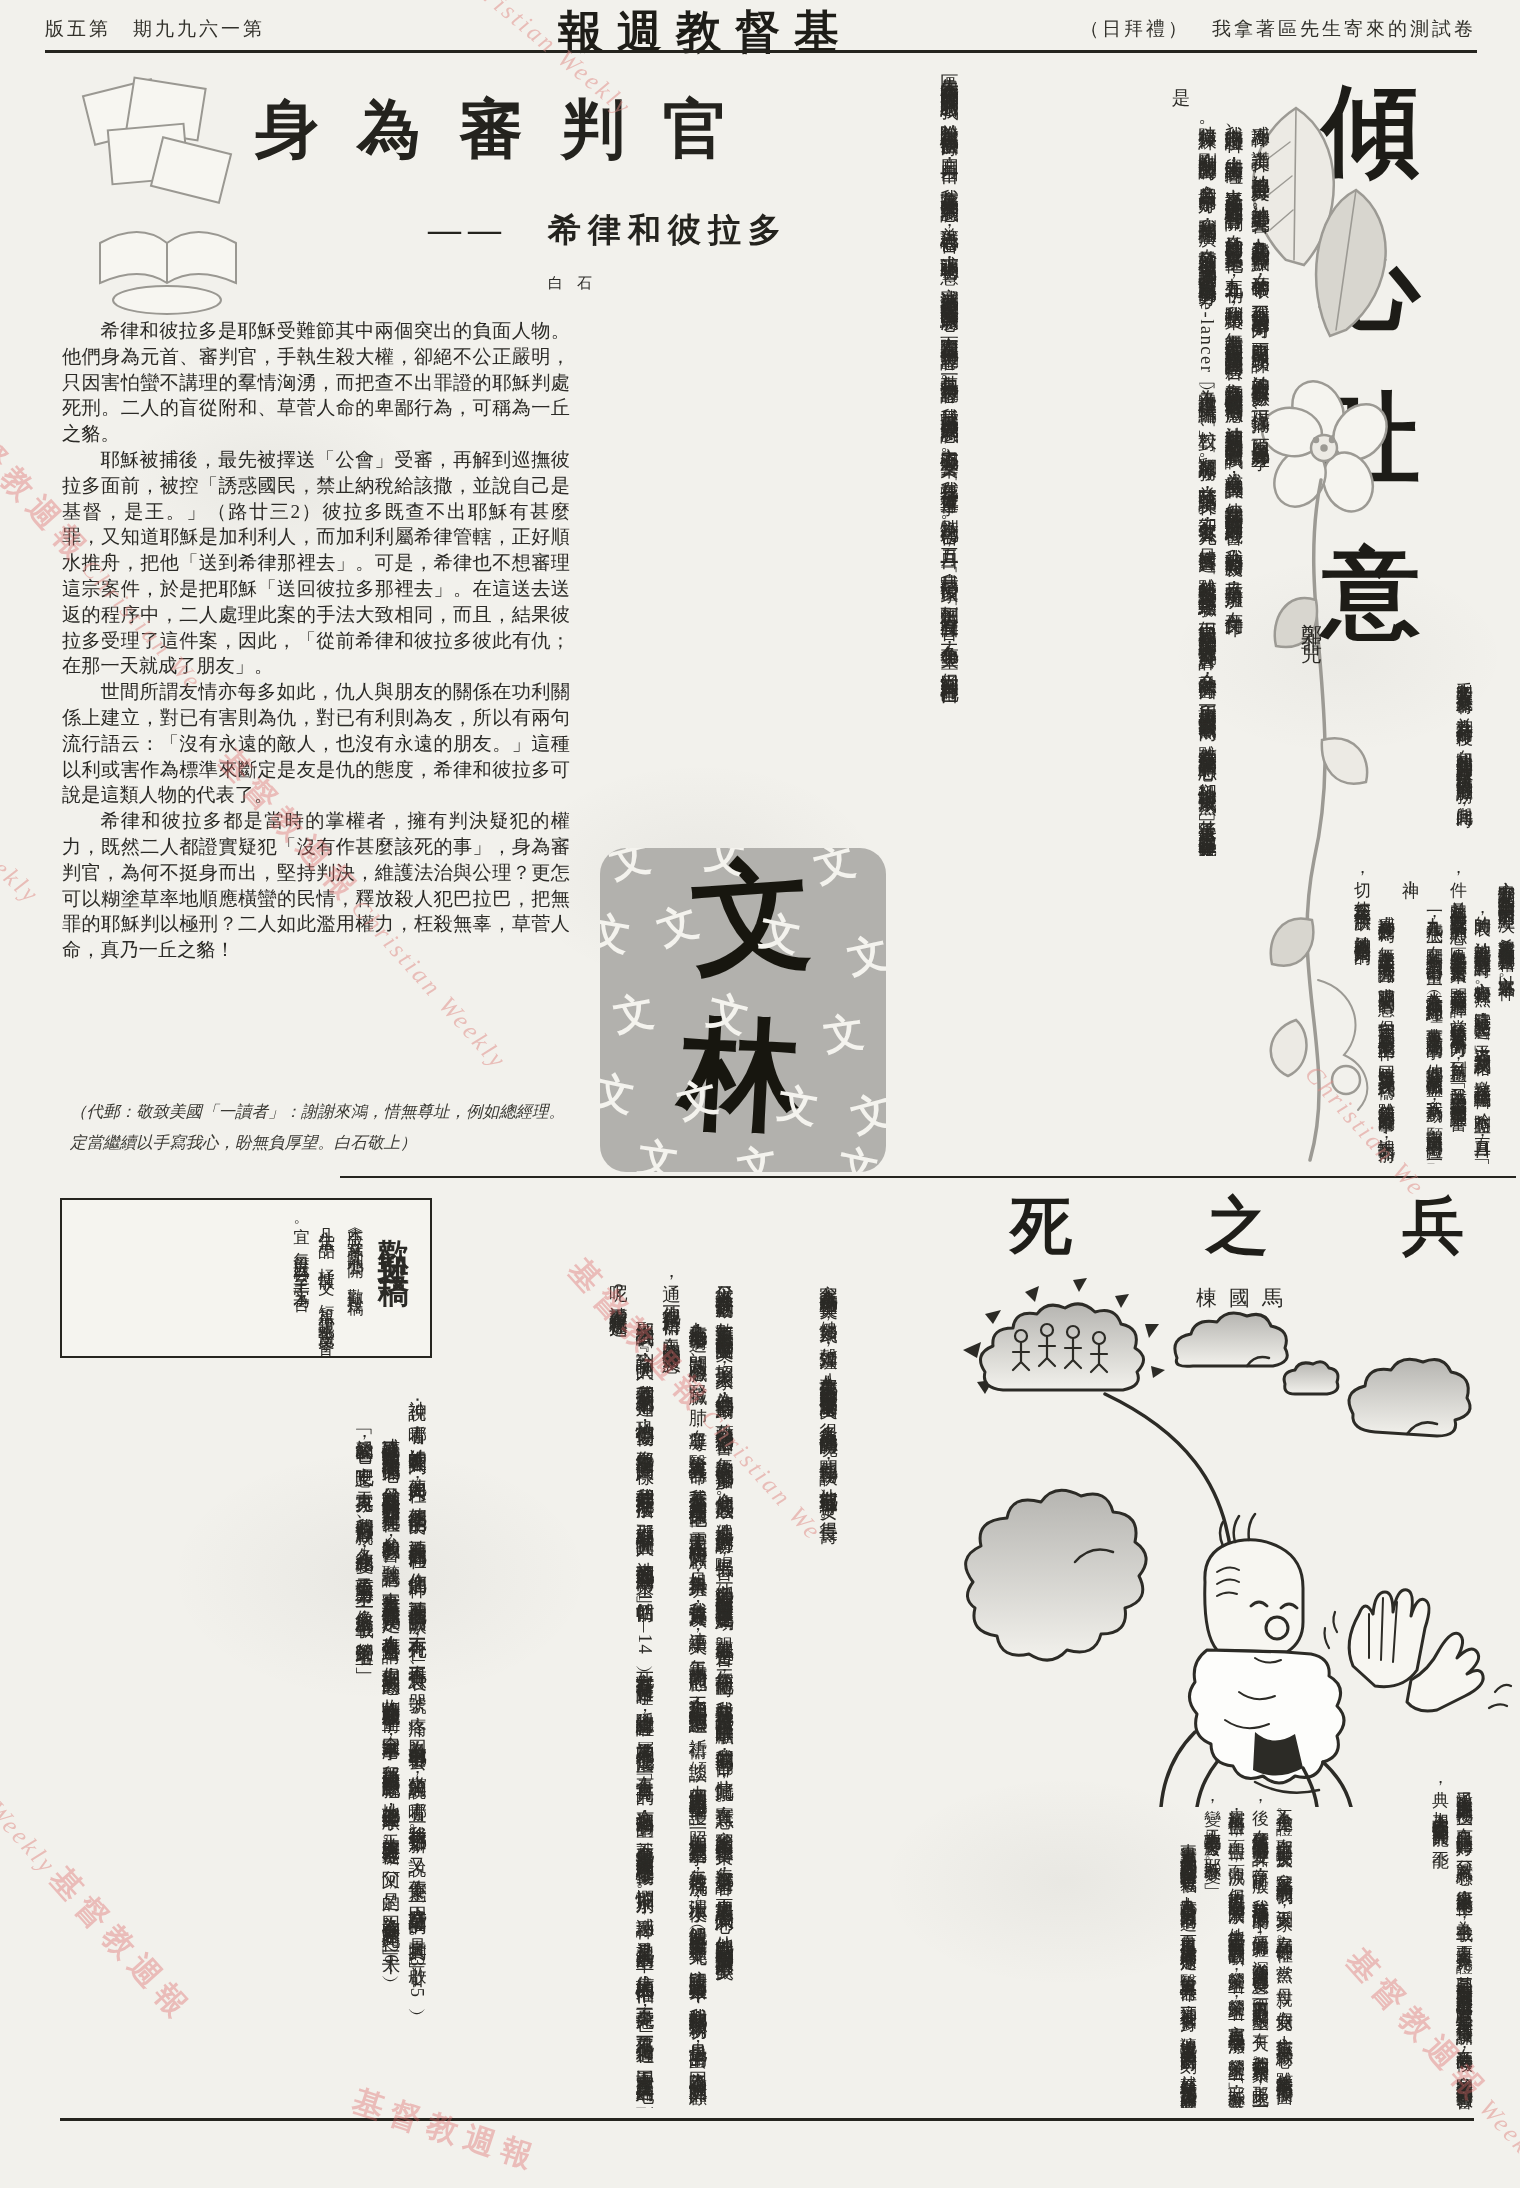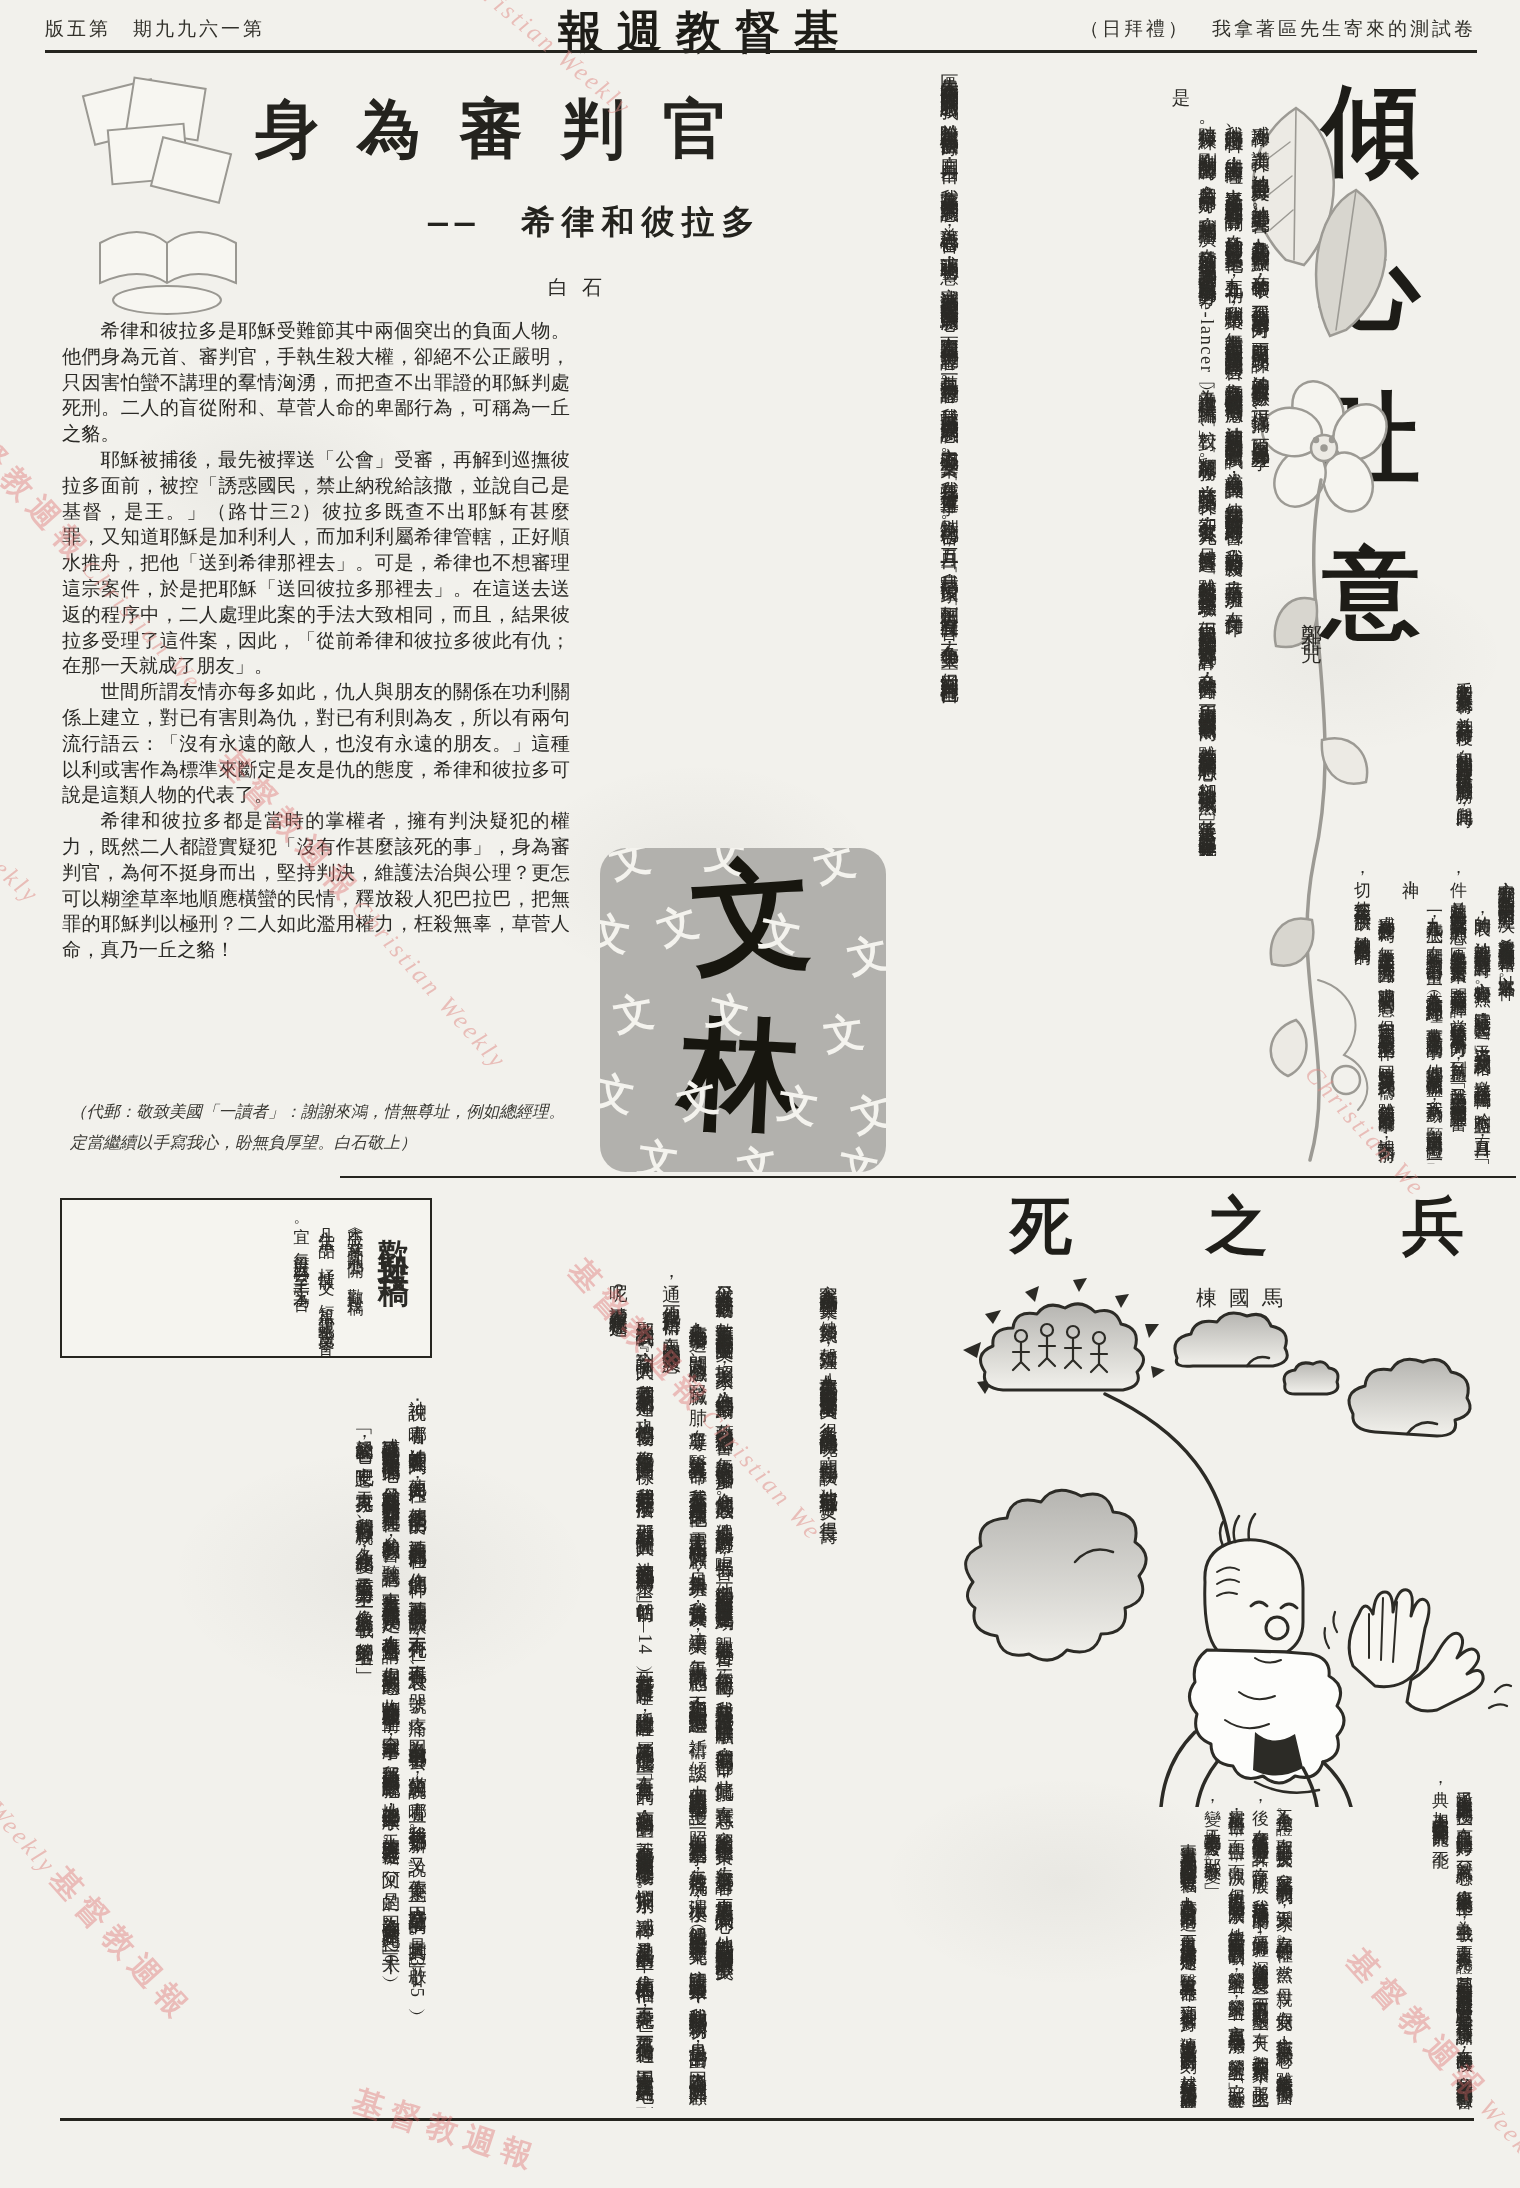--- a/index.html
+++ b/index.html
@@ -31,21 +31,21 @@
     font-size:18.5px;line-height:26.5px;letter-spacing:1.5px;
     text-align:justify;overflow:hidden;color:#2b2a26;
   }
   .vblock p{margin:0;text-indent:2em;}
   .vsmall{font-size:17px;line-height:24px;}
   
   .hbody{font-size:19.2px;line-height:25.8px;text-align:justify;overflow:hidden;}
   .hbody p{margin:0;text-indent:2em;}
   .hill-title{font-size:64px;font-weight:bold;letter-spacing:38px;color:#24231e;white-space:nowrap;}
   .hill-sub{font-size:33px;font-weight:bold;letter-spacing:7px;color:#24231e;white-space:nowrap;}
-  .hill-author{font-size:20px;letter-spacing:14px;}
+  .hill-author{font-size:15px;letter-spacing:14px;}
   .hill-note{font-size:16.5px;line-height:31px;font-style:italic;color:#3a3933;overflow:hidden;}
   
   .pour-title{display:flex;flex-direction:column;align-items:center;gap:56px;}
   .pour-title span{font-size:98px;font-weight:bold;color:#1d1c17;line-height:1;}
   .pour-author{writing-mode:vertical-rl;font-size:21px;letter-spacing:10px;}
   
   .wenlin{background:#b2b1ad;border-radius:26px;overflow:hidden;}
   .wenlin .pat{position:absolute;font-size:40px;font-weight:bold;color:#f4f3ee;line-height:1;}
   .wenlin .big{position:absolute;font-weight:bold;color:#17160f;font-size:120px;line-height:1;}
   
@@ -78,21 +78,21 @@
       <rect x="60" y="8" width="72" height="52" transform="rotate(9 96 34)"></rect>
       <rect x="40" y="52" width="76" height="54" transform="rotate(-5 78 79)"></rect>
       <rect x="86" y="70" width="70" height="50" transform="rotate(14 121 95)"></rect>
       <path d="M30 168 Q70 146 97 168 Q126 146 166 168 L166 208 Q126 190 97 208 Q70 190 30 208 Z"></path>
       <line x1="97" y1="168" x2="97" y2="208"></line>
       <ellipse cx="97" cy="225" rx="54" ry="14"></ellipse>
     </g>
   </svg>
 </div>
 <div class="abs hill-title" style="left:255px;top:86px;">身為審判官</div>
-<div class="abs hill-sub" style="left:428px;top:200px;font-family:Liberation Mono, monospace;">——　希律和彼拉多</div>
+<div class="abs hill-sub" style="left:428px;top:208px;">——　希律和彼拉多</div>
 <div class="abs hill-author" style="left:548px;top:274px;">白石</div>
 <div class="abs hbody" style="left:62px;top:318px;width:508px;height:774px;">
     <p>希律和彼拉多是耶穌受難節其中兩個突出的負面人物。他們身為元首、審判官，手執生殺大權，卻絕不公正嚴明，只因害怕蠻不講理的羣情洶湧，而把查不出罪證的耶穌判處死刑。二人的盲從附和、草菅人命的卑鄙行為，可稱為一丘之貉。</p>
     <p>耶穌被捕後，最先被擇送「公會」受審，再解到巡撫彼拉多面前，被控「誘惑國民，禁止納稅給該撒，並說自己是基督，是王。」（路廿三2）彼拉多既查不出耶穌有甚麼罪，又知道耶穌是加利利人，而加利利屬希律管轄，正好順水推舟，把他「送到希律那裡去」。可是，希律也不想審理這宗案件，於是把耶穌「送回彼拉多那裡去」。在這送去送返的程序中，二人處理此案的手法大致相同，而且，結果彼拉多受理了這件案，因此，「從前希律和彼拉多彼此有仇；在那一天就成了朋友」。</p>
     <p>世間所謂友情亦每多如此，仇人與朋友的關係在功利關係上建立，對已有害則為仇，對已有利則為友，所以有兩句流行語云：「沒有永遠的敵人，也沒有永遠的朋友。」這種以利或害作為標準來斷定是友是仇的態度，希律和彼拉多可說是這類人物的代表了。</p>
     <p>希律和彼拉多都是當時的掌權者，擁有判決疑犯的權力，既然二人都證實疑犯「沒有作甚麼該死的事」，身為審判官，為何不挺身而出，堅持判決，維護法治與公理？更怎可以糊塗草率地順應橫蠻的民情，釋放殺人犯巴拉巴，把無罪的耶穌判以極刑？二人如此濫用權力，枉殺無辜，草菅人命，真乃一丘之貉！</p>
   </div>
 <div class="abs hill-note" style="left:70px;top:1096px;width:500px;height:66px;">（代郵：敬致美國「一讀者」：謝謝來鴻，惜無尊址，例如總經理。定當繼續以手寫我心，盼無負厚望。白石敬上）</div>
 
 <div class="abs pour-title" style="left:1322px;top:82px;">

